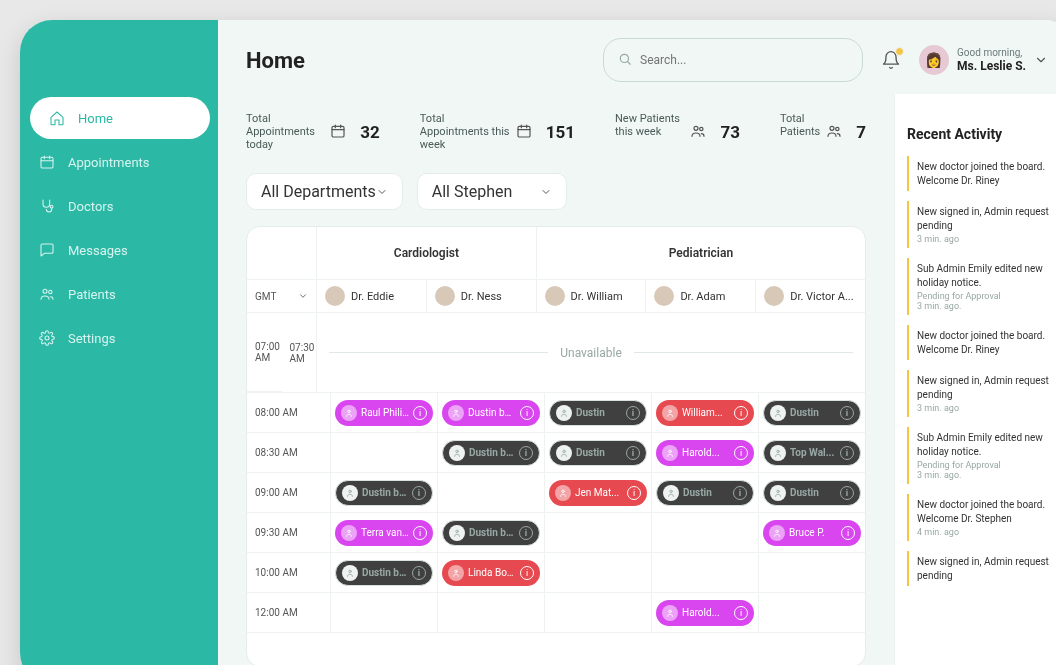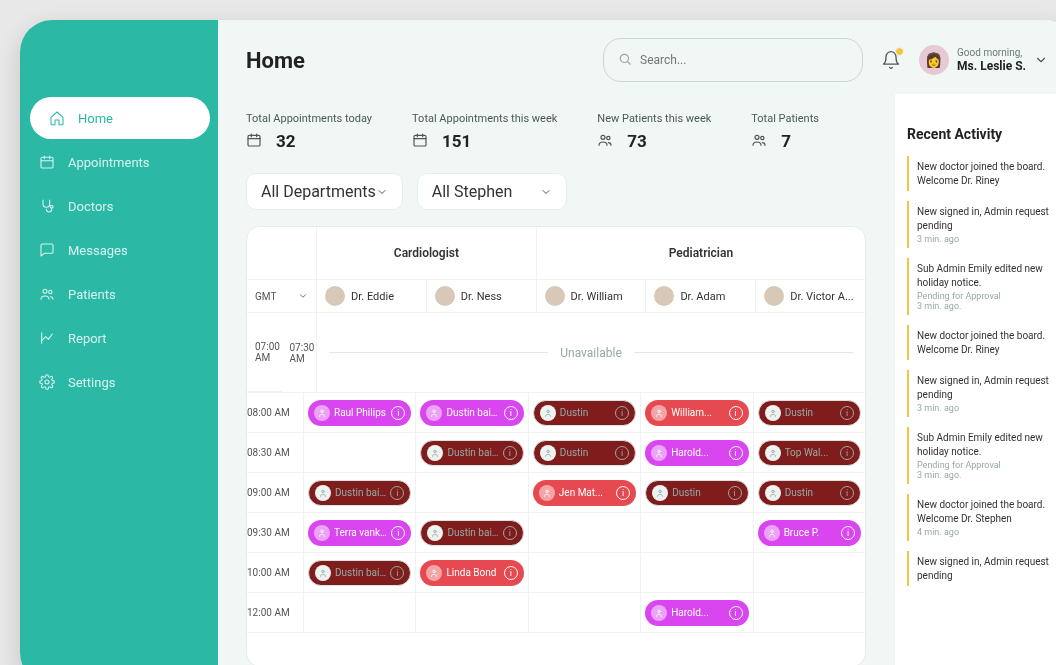--- a/index.html
+++ b/index.html
@@ -19,56 +19,56 @@
   .search-box input { border: none; background: transparent; outline: none; font-size: 12px; color: #7a8e8a; width: 100%; margin-left: 8px; }
   .bell-wrap { position: relative; width: 20px; height: 20px; cursor: pointer; }
   .bell-badge { position: absolute; top: -3px; right: -3px; width: 9px; height: 9px; background: #f4c542; border-radius: 50%; border: 1.5px solid #f0f7f5; }
   .user-block { display: flex; align-items: center; gap: 8px; cursor: pointer; }
   .avatar { width: 30px; height: 30px; border-radius: 50%; background: #e6c9d4; display: flex; align-items: center; justify-content: center; color: #b76b8f; font-size: 14px; }
   .user-text { font-size: 10px; color: #6b7b78; line-height: 1.2; }
   .user-text .name { font-weight: 700; color: #222; font-size: 12px; }
   .content-row { display: flex; flex: 1; overflow: hidden; }
   .center-col { flex: 1; padding: 0 28px 18px; overflow: hidden; display: flex; flex-direction: column; }
   .stats-row { display: flex; gap: 40px; padding: 18px 0 22px; }
-  .stat { display: flex; flex-direction: column; gap: 6px; }
+  .stat { display: flex; flex-direction: row; gap: 6px; }
   .stat-label { font-size: 11px; color: #4a5a57; }
   .stat-value-row { display: flex; align-items: center; gap: 12px; }
   .stat-value { font-size: 17px; font-weight: 700; color: #222; }
   .stat-icon { width: 18px; height: 18px; }
   .filters-row { display: flex; gap: 14px; margin-bottom: 16px; }
   .dropdown { display: flex; align-items: center; justify-content: space-between; background: #fff; border-radius: 10px; padding: 8px 14px; font-size: 16px; color: #333; cursor: pointer; min-width: 150px; border: 1px solid #e5edea; }
   .schedule-card { background: #fff; border-radius: 14px; flex: 1; overflow: hidden; display: flex; flex-direction: column; border: 1px solid #e5edea; }
   .sched-head-depts { display: flex; border-bottom: 1px solid #eef3f1; }
   .time-col-head { width: 70px; border-right: 1px solid #eef3f1; }
   .dept-head { flex: 1; text-align: center; padding: 19px 0; font-size: 12px; font-weight: 600; color: #333; border-right: 1px solid #eef3f1; }
   .dept-head:last-child { border-right: none; }
   .sched-head-doctors { display: flex; border-bottom: 1px solid #eef3f1; }
   .doc-head { flex: 1; display: flex; align-items: center; gap: 6px; padding: 6px 8px; font-size: 11px; color: #333; border-right: 1px solid #eef3f1; min-width: 0; }
   .doc-head:last-child { border-right: none; }
   .doc-av { width: 20px; height: 20px; border-radius: 50%; background: #d8c8b8; flex-shrink: 0; }
   .doc-name { white-space: nowrap; overflow: hidden; text-overflow: ellipsis; }
   .gmt-head { width: 70px; display: flex; align-items: center; justify-content: space-between; padding: 0 8px; font-size: 10px; color: #555; border-right: 1px solid #eef3f1; cursor: pointer; }
   .sched-body { flex: 1; overflow-y: auto; }
   .sched-row { display: flex; height: 40px; border-bottom: 1px solid #eef3f1; }
-  .time-cell { width: 57px; font-size: 10px; color: #555; display: flex; align-items: center; padding-left: 0; border-right: 1px solid #eef3f1; }
+  .time-cell { width: 84px; font-size: 10px; color: #555; display: flex; align-items: center; padding-left: 8px; border-right: 1px solid #eef3f1; }
   .slot-cell { flex: 1; border-right: 1px solid #eef3f1; display: flex; align-items: center; justify-content: center; padding: 0 4px; min-width: 0; }
   .slot-cell:last-child { border-right: none; }
   .unavailable-row { display: flex; height: 80px; border-bottom: 1px solid #eef3f1; }
   .unavailable-body { flex: 1; display: flex; align-items: center; justify-content: center; color: #98a8a4; font-size: 12px; position: relative; }
   .unavailable-body::before, .unavailable-body::after { content: ""; height: 1px; background: #e0e8e5; flex: 1; margin: 0 12px; }
   .unavailable-times { width: 70px; border-right: 1px solid #eef3f1; display: flex; flex-direction: row; }
   .unavailable-times > div { flex: 1; font-size: 10px; color: #555; display: flex; align-items: center; padding-left: 8px; border-bottom: 1px solid #eef3f1; }
   .unavailable-times > div:last-child { border-bottom: none; }
   .chip { display: flex; align-items: center; width: 100%; height: 26px; border-radius: 13px; padding: 0 6px; gap: 4px; font-size: 10px; cursor: pointer; overflow: hidden; }
   .chip .chip-av { width: 16px; height: 16px; border-radius: 50%; background: rgba(255,255,255,0.5); display: flex; align-items: center; justify-content: center; flex-shrink: 0; }
   .chip .chip-name { flex: 1; white-space: nowrap; overflow: hidden; text-overflow: ellipsis; }
   .chip .chip-info { width: 14px; height: 14px; border-radius: 50%; border: 1.5px solid currentColor; display: flex; align-items: center; justify-content: center; font-size: 9px; flex-shrink: 0; }
   .chip-teal { background: #d946ef; color: #fff; }
   .chip-red { background: #e6494f; color: #fff; }
-  .chip-outline { background: #7f1d1d; color: #98a8a4; border: 1px solid #d8e2df; }
+  .chip-outline { background: #404040; color: #98a8a4; border: 1px solid #d8e2df; font-weight: bold; }
   .chip-outline .chip-av { background: #eef3f1; }
   .activity-panel { width: 182px; background: #fff; border-left: 1px solid #eef3f1; padding: 32px 12px 12px; overflow-y: auto; }
   .activity-title { font-size: 14px; font-weight: 700; color: #222; margin-bottom: 14px; }
   .activity-item { border-left: 2px solid #f4c542; padding: 4px 0 4px 8px; margin-bottom: 10px; }
   .activity-text { font-size: 10px; color: #333; line-height: 1.35; }
   .activity-sub { font-size: 9px; color: #98a8a4; margin-top: 2px; }
   svg { stroke-linecap: round; stroke-linejoin: round; }
 </style>
 </head>
 <body>
@@ -118,29 +118,20 @@
         <div class="nav-item">
           <span class="icon">
             <svg width="16" height="16" viewBox="0 0 24 24" fill="none" stroke="currentColor" stroke-width="1.8">
               <circle cx="9" cy="8" r="3"></circle>
               <path d="M3 20c0-3 2.7-5 6-5s6 2 6 5"></path>
               <circle cx="17" cy="9" r="2.5"></circle>
               <path d="M21 20c0-2.3-1.8-4-4-4"></path>
             </svg>
           </span>
           <span>Patients</span>
-        </div>
-        <div class="nav-item">
-          <span class="icon">
-            <svg width="16" height="16" viewBox="0 0 24 24" fill="none" stroke="currentColor" stroke-width="1.8">
-              <line x1="4" y1="20" x2="4" y2="4"></line>
-              <polyline points="4 16 10 10 14 14 20 6"></polyline>
-            </svg>
-          </span>
-          <span>Report</span>
         </div>
         <div class="nav-item">
           <span class="icon">
             <svg width="16" height="16" viewBox="0 0 24 24" fill="none" stroke="currentColor" stroke-width="1.8">
               <circle cx="12" cy="12" r="3"></circle>
               <path d="M19.4 15a1.7 1.7 0 0 0 .3 1.8l.1.1a2 2 0 1 1-2.8 2.8l-.1-.1a1.7 1.7 0 0 0-1.8-.3 1.7 1.7 0 0 0-1 1.5V21a2 2 0 1 1-4 0v-.1a1.7 1.7 0 0 0-1-1.5 1.7 1.7 0 0 0-1.8.3l-.1.1a2 2 0 1 1-2.8-2.8l.1-.1a1.7 1.7 0 0 0 .3-1.8 1.7 1.7 0 0 0-1.5-1H3a2 2 0 1 1 0-4h.1a1.7 1.7 0 0 0 1.5-1 1.7 1.7 0 0 0-.3-1.8l-.1-.1a2 2 0 1 1 2.8-2.8l.1.1a1.7 1.7 0 0 0 1.8.3 1.7 1.7 0 0 0 1-1.5V3a2 2 0 1 1 4 0v.1a1.7 1.7 0 0 0 1 1.5 1.7 1.7 0 0 0 1.8-.3l.1-.1a2 2 0 1 1 2.8 2.8l-.1.1a1.7 1.7 0 0 0-.3 1.8 1.7 1.7 0 0 0 1.5 1H21a2 2 0 1 1 0 4h-.1a1.7 1.7 0 0 0-1.5 1z"></path>
             </svg>
           </span>
           <span>Settings</span>
         </div>

